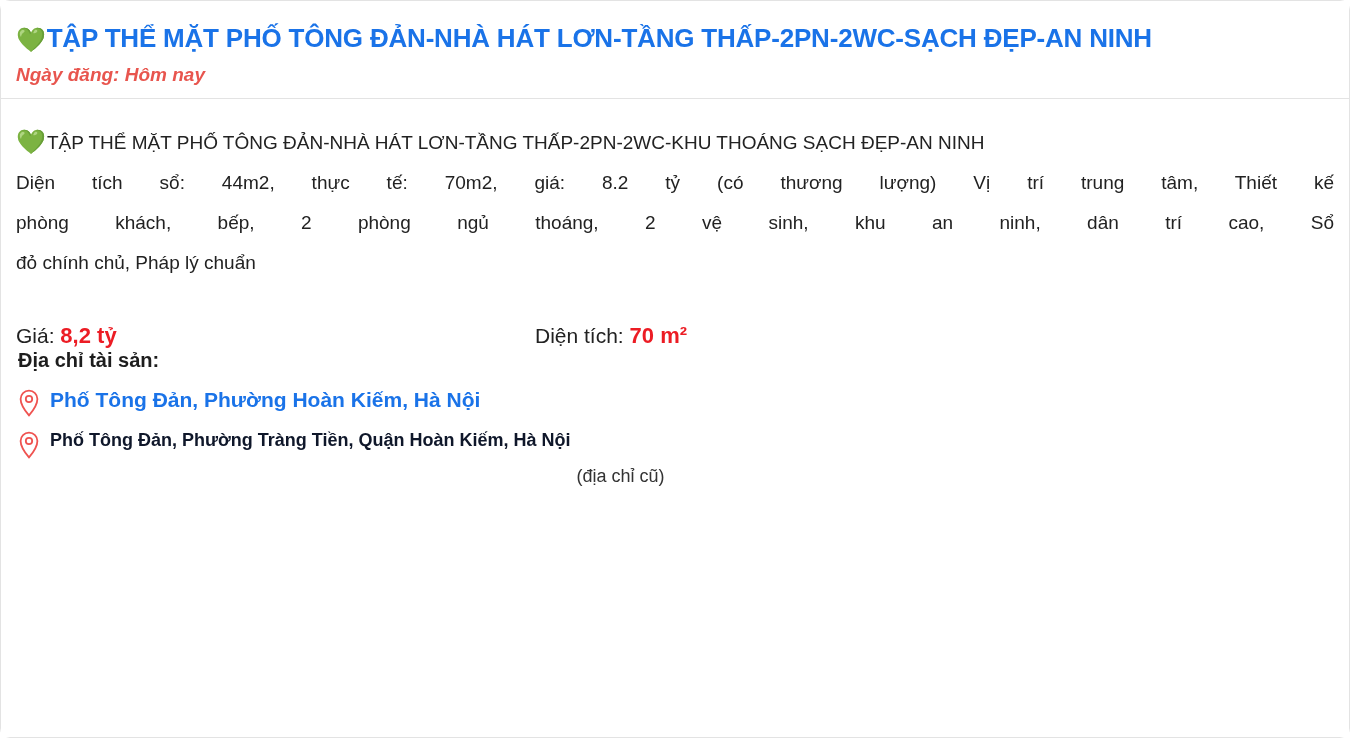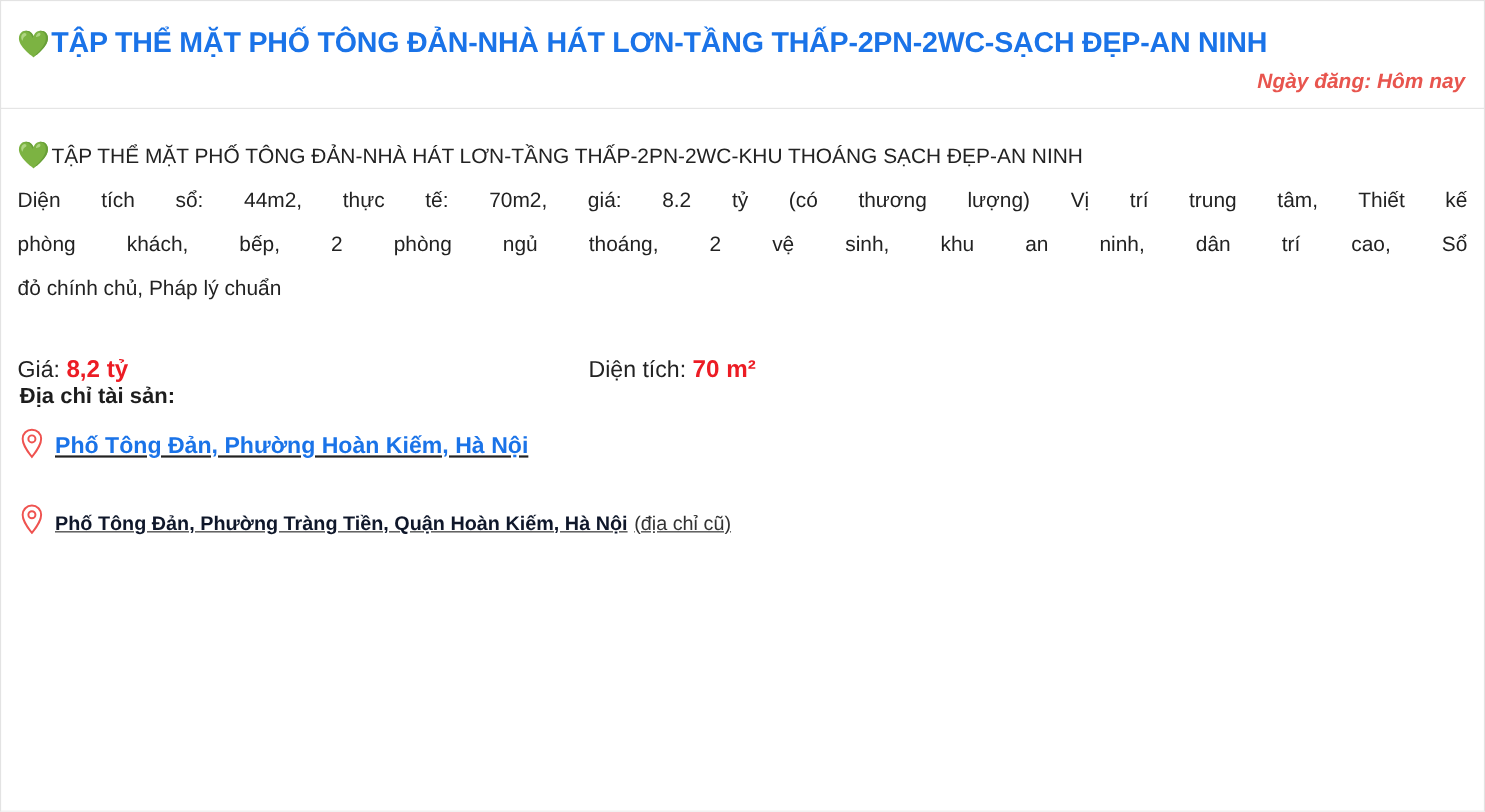--- a/index.html
+++ b/index.html
@@ -12,20 +12,21 @@
     color: #222222;
     -webkit-font-smoothing: antialiased;
   }
   .page {
     position: relative;
     width: 1350px;
     height: 738px;
     box-sizing: border-box;
     background: #ffffff;
     overflow: hidden;
+    border-radius: 10px;
   }
   .top-rule {
     position: absolute;
     left: 0;
     top: 0;
     width: 1350px;
     height: 1px;
     background: #e3e3e3;
   }
   .left-rule {
@@ -71,21 +72,20 @@
     line-height: 1;
     margin-right: 1px;
     vertical-align: -1px;
   }
   .title-text {
     display: inline;
   }
 
   
   .posted-row {
-    text-align: right;
     margin-top: 8px;
     padding-right: 2px;
   }
   .posted-date {
     font-size: 19px;
     font-style: italic;
     font-weight: bold;
     color: #e8554e;
   }
 
@@ -136,23 +136,22 @@
 
   
   .address-heading {
     font-size: 20px;
     font-weight: bold;
     color: #1d1d1d;
     margin-left: 2px;
   }
   .address-row {
     display: flex;
-    align-items: flex-end;
+    align-items: flex-start;
     margin-top: 16px;
-    text-decoration: underline;
   }
   .address-row.second { margin-top: 12px; }
   .pin-icon {
     width: 26px;
     min-width: 26px;
     height: 30px;
     margin-right: 8px;
     display: inline-flex;
     align-items: center;
     justify-content: center;

